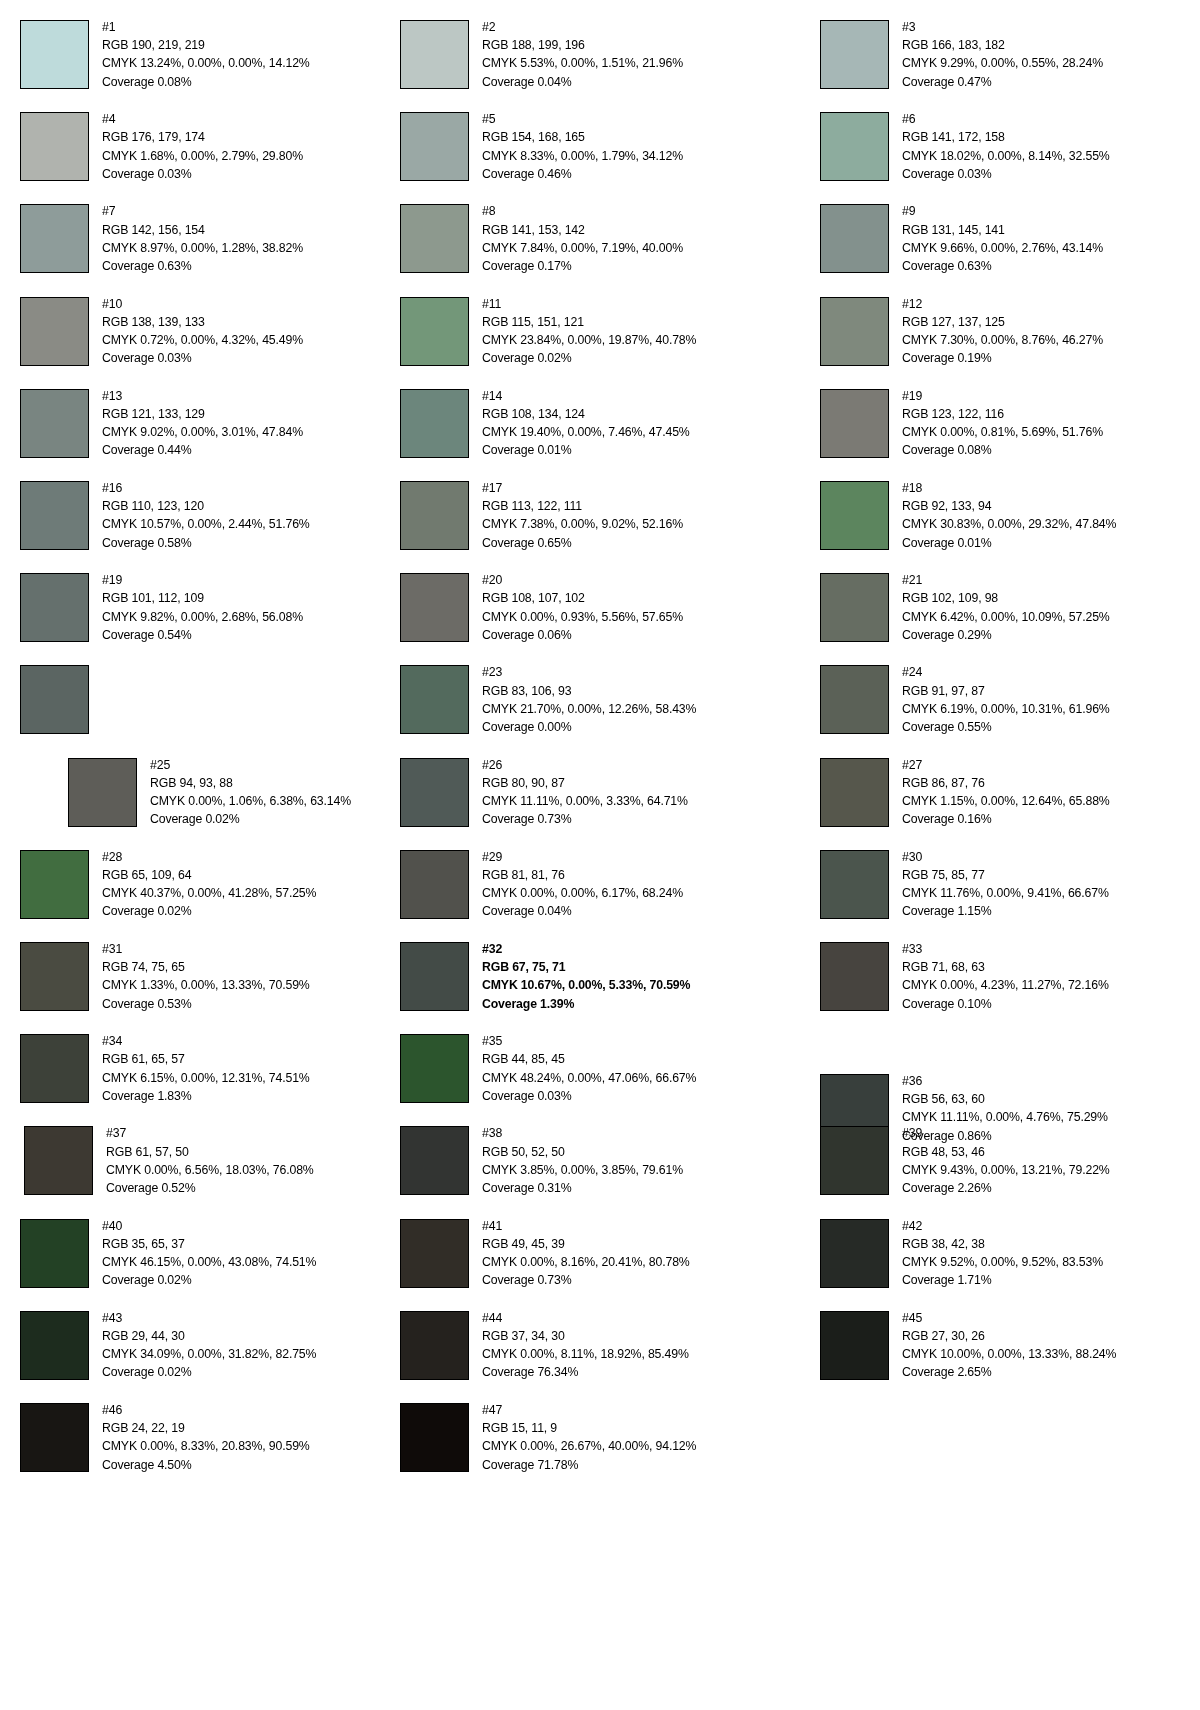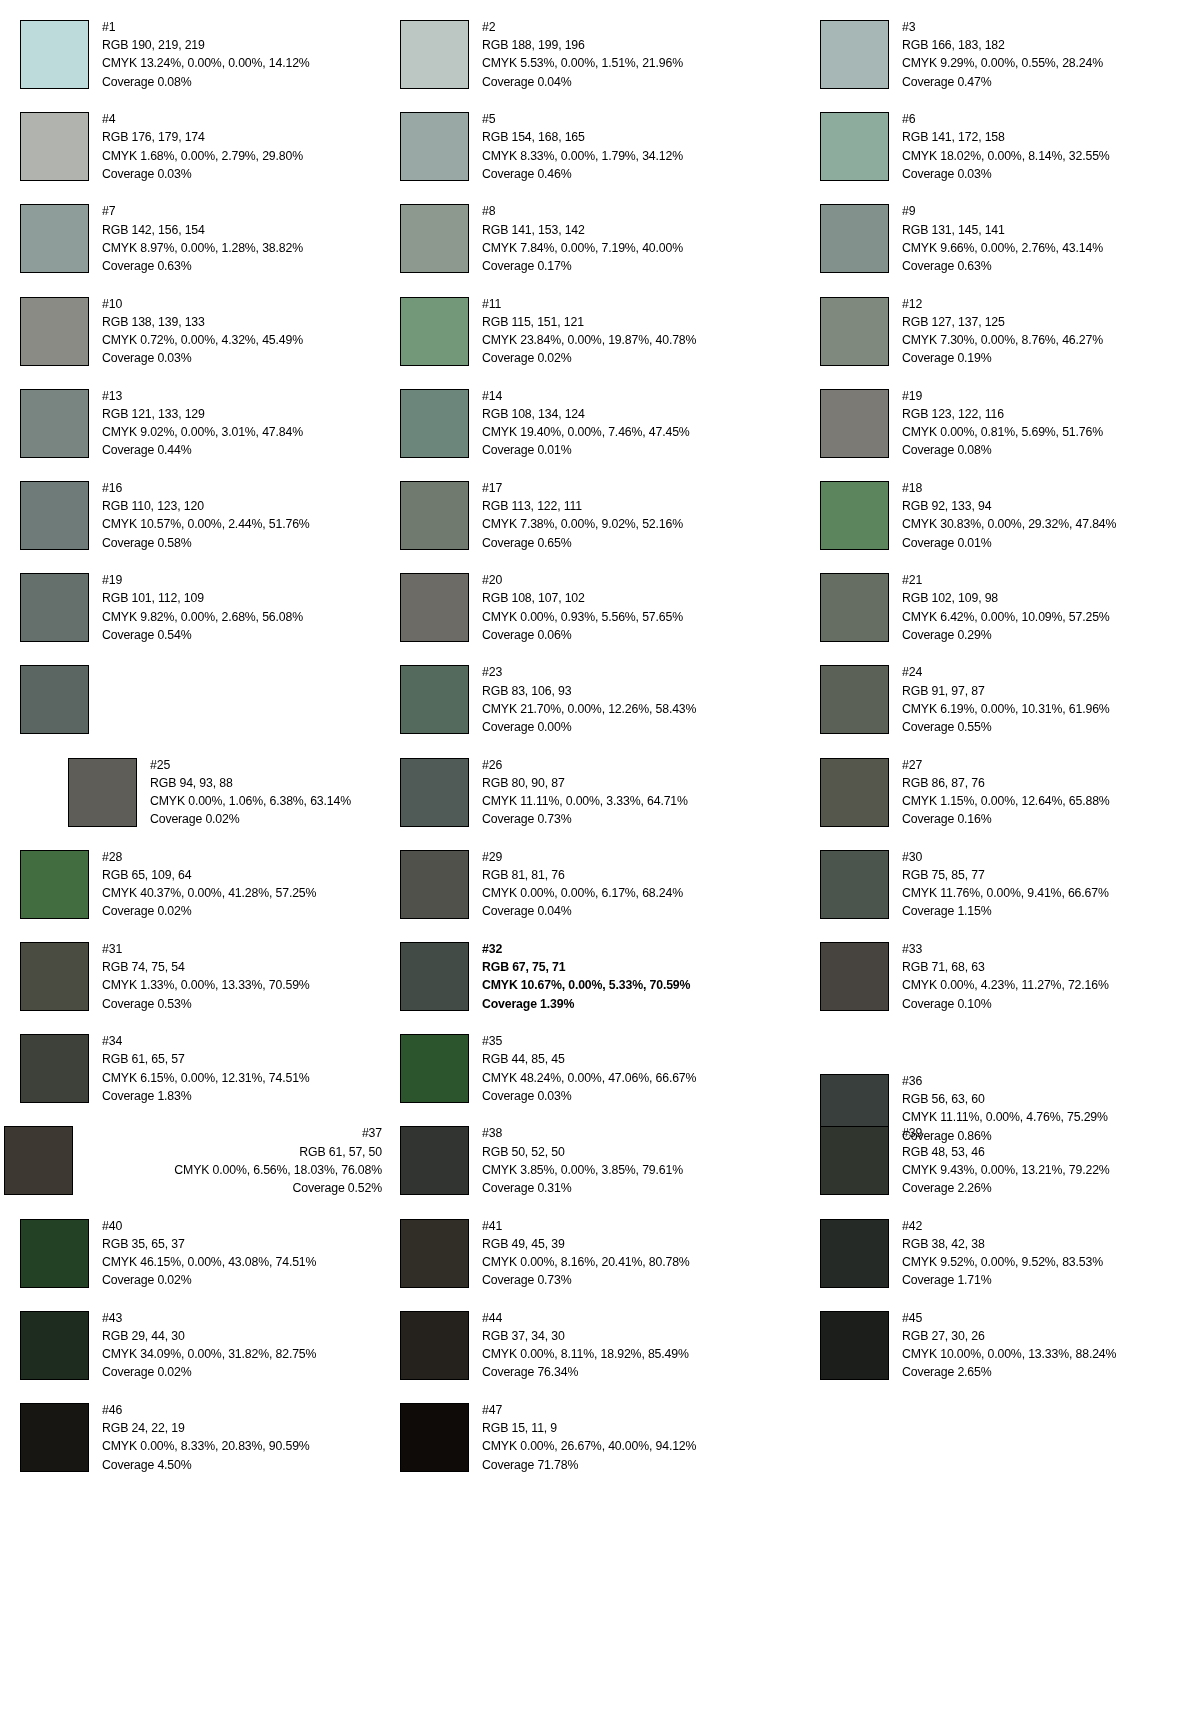--- a/index.html
+++ b/index.html
@@ -319,21 +319,21 @@
         <div class="swatch-index">#30</div>
         <div class="swatch-line">RGB 75, 85, 77</div>
         <div class="swatch-line">CMYK 11.76%, 0.00%, 9.41%, 66.67%</div>
         <div class="swatch-line">Coverage 1.15%</div>
       </div>
     </div>
     <div class="swatch-entry" style="left: 20px; top: 942px;">
       <div class="swatch-chip" style="background-color: rgb(74, 75, 65);"></div>
       <div class="swatch-info">
         <div class="swatch-index">#31</div>
-        <div class="swatch-line">RGB 74, 75, 54</div>
+        <div class="swatch-line">RGB 74, 75, 65</div>
         <div class="swatch-line">CMYK 1.33%, 0.00%, 13.33%, 70.59%</div>
         <div class="swatch-line">Coverage 0.53%</div>
       </div>
     </div>
     <div class="swatch-entry" style="left: 400px; top: 942px; font-weight: bold;">
       <div class="swatch-chip" style="background-color: rgb(67, 75, 71);"></div>
       <div class="swatch-info">
         <div class="swatch-index">#32</div>
         <div class="swatch-line">RGB 67, 75, 71</div>
         <div class="swatch-line">CMYK 10.67%, 0.00%, 5.33%, 70.59%</div>
@@ -369,21 +369,21 @@
     </div>
     <div class="swatch-entry" style="left: 820px; top: 1074px; padding-left: 15px;">
       <div class="swatch-chip" style="background-color: rgb(56, 63, 60);"></div>
       <div class="swatch-info">
         <div class="swatch-index">#36</div>
         <div class="swatch-line">RGB 56, 63, 60</div>
         <div class="swatch-line">CMYK 11.11%, 0.00%, 4.76%, 75.29%</div>
         <div class="swatch-line">Coverage 0.86%</div>
       </div>
     </div>
-    <div class="swatch-entry" style="left: 4px; top: 1126.4px; text-align: right;">
+    <div class="swatch-entry" style="left: 24px; top: 1126.4px;">
       <div class="swatch-chip" style="background-color: rgb(61, 57, 50);"></div>
       <div class="swatch-info">
         <div class="swatch-index">#37</div>
         <div class="swatch-line">RGB 61, 57, 50</div>
         <div class="swatch-line">CMYK 0.00%, 6.56%, 18.03%, 76.08%</div>
         <div class="swatch-line">Coverage 0.52%</div>
       </div>
     </div>
     <div class="swatch-entry" style="left: 400px; top: 1126.4px;">
       <div class="swatch-chip" style="background-color: rgb(50, 52, 50);"></div>

